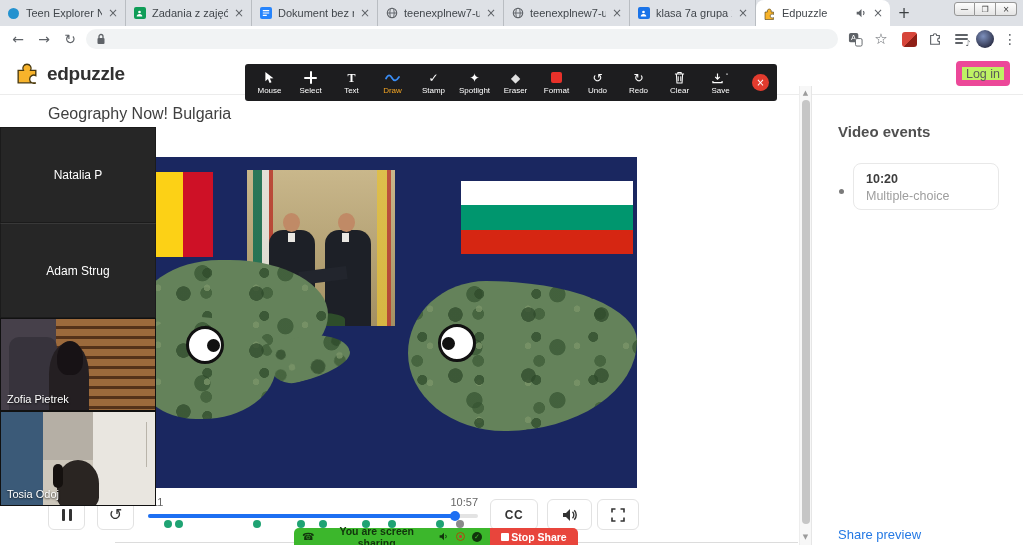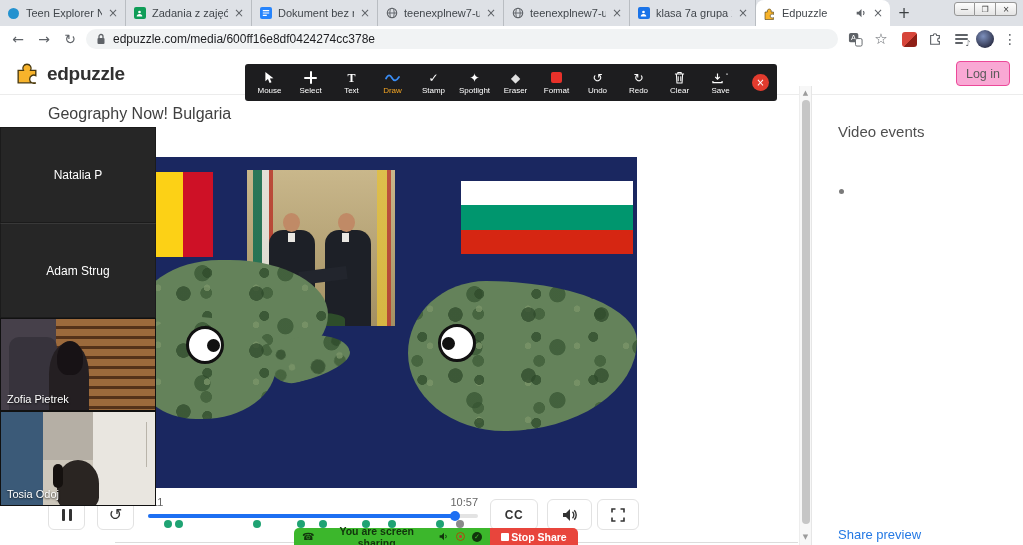--- a/index.html
+++ b/index.html
@@ -41,21 +41,21 @@
   .icon-list { position:relative; width:13px; height:11px; }
   .icon-list i { position:absolute; left:0; height:2px; width:13px; background:#5f6368; border-radius:1px; }
   .icon-list i:nth-child(1){top:0;} .icon-list i:nth-child(2){top:4px;} .icon-list i:nth-child(3){top:8px;width:8px;}
   .icon-list .note { position:absolute; right:-3px; bottom:-3px; font-size:8px; color:#5f6368; }
   .avatar { width:18px; height:18px; border-radius:50%; background:radial-gradient(circle at 40% 35%,#7d90bd,#2c3048 75%); }
 
   
   .siteheader { position:absolute; left:0; top:52px; width:1023px; height:43px; background:#fff; border-bottom:1px solid #ececec; }
   .logo { position:absolute; left:14px; top:8px; display:flex; align-items:center; gap:6px; }
   .logotext { font-size:19px; font-weight:600; color:#303030; letter-spacing:-0.3px; }
-  .loginbtn { position:absolute; right:13px; top:9px; width:54px; height:25px; background:#f9a8d4; border:1px solid #ec4899;
+  .loginbtn { position:absolute; right:13px; top:9px; width:54px; height:25px; background:#bef264; border:6px solid #ec4899;
               border-radius:4px; font-size:12.5px; color:#5a5a5a; display:flex; align-items:center; justify-content:center; }
 
   
   .annobar { position:absolute; left:245px; top:64px; width:532px; height:37px; background:#1d1d1f; border-radius:3px;
              display:flex; align-items:center; padding:0 4px; z-index:50; }
   .tool { width:41px; display:flex; flex-direction:column; align-items:center; justify-content:center; gap:1px; }
   .tool .ticon { height:15px; display:flex; align-items:center; justify-content:center; font-size:12px; color:#fff; line-height:1; }
   .tool .tname { font-size:8px; color:#fff; }
   .tool.active .tname { color:#f5a623; }
   .ticon-text { font-family:"Liberation Serif",serif; font-weight:bold; font-size:14px; }
@@ -128,21 +128,21 @@
 
   
   .scrollbar { position:absolute; left:799px; top:86px; width:13px; height:459px; background:#f7f7f7;
                border-left:1px solid #ededed; border-right:1px solid #e6e6e6; }
   .scroll-arrow { position:absolute; left:0; width:11px; text-align:center; font-size:7px; color:#9b9b9b; }
   .scroll-up { top:3px; } .scroll-down { bottom:4px; }
   .scroll-thumb { position:absolute; left:1.5px; top:14px; width:8px; height:424px; background:#c6c6c6; border-radius:4px; }
 
   
   .sidebar { position:absolute; left:813px; top:95px; width:210px; height:450px; background:#fff; }
-  .sb-title { position:absolute; left:25px; top:28px; font-size:15px; color:#4f4f4f; }
+  .sb-title { position:absolute; left:25px; top:28px; font-size:15px; color:#4f4f4f;font-weight:bold; }
   .sb-bullet { position:absolute; left:26px; top:94px; width:5px; height:5px; border-radius:50%; background:#7a7a7a; }
   .sb-card { position:absolute; left:40px; top:68px; width:146px; height:47px; border:1px solid #e8e8e8; border-radius:8px;
              padding:8px 12px; }
   .sb-card .ev-time { font-size:12.5px; font-weight:bold; color:#3c3c3c; }
   .sb-card .ev-type { font-size:12.5px; color:#9e9e9e; margin-top:3px; }
   .sb-share { position:absolute; left:25px; top:408px; font-size:13px; color:#2479e4;margin-top:24px; }
 
   
   .panel { position:absolute; left:0; width:156px; z-index:60; }
   .p-name-center { width:100%; height:100%; display:flex; align-items:center; justify-content:center;
@@ -279,21 +279,20 @@
     <span class="navicon glyph" style="left:8px;">←</span>
     <span class="navicon glyph" style="left:34px;">→</span>
     <span class="navicon glyph" style="left:60px;">↻</span>
     <div class="omnibox">
       <span>
         <svg width="10" height="12" viewBox="0 0 10 12">
             <rect x="1.5" y="5" width="7" height="6" rx="1" fill="#5f6368"></rect>
             <path d="M3,5 V3.5 a2,2 0 0 1 4,0 V5" stroke="#5f6368" fill="none" stroke-width="1.3"></path>
           </svg>
       </span>
-      <span class="url">edpuzzle.com/media/600ff16e8df0424274cc378e</span>
     </div>
     <span class="navicon" style="left:845px;">
       <svg width="15" height="15" viewBox="0 0 16 16">
           <rect x="1" y="1" width="10" height="10" rx="2" fill="#5f6368"></rect>
           <text x="3.2" y="9" font-size="8" fill="#fff" font-family="Liberation Sans">A</text>
           <rect x="8" y="7" width="7" height="8" rx="1.5" fill="#fff" stroke="#5f6368"></rect>
         </svg>
     </span>
     <span class="navicon glyph" style="left:871px; font-size:15px;">☆</span>
     <span class="navicon" style="left:899px;">
@@ -473,20 +472,24 @@
 
   <div class="scrollbar">
     <span class="scroll-arrow scroll-up glyph">▲</span>
     <span class="scroll-thumb"></span>
     <span class="scroll-arrow scroll-down glyph">▼</span>
   </div>
 
   <div class="sidebar">
     <div class="sb-title">Video events</div>
     <span class="sb-bullet"></span>
+    <div class="sb-card">
+      <div class="ev-time">10:20</div>
+      <div class="ev-type">Multiple-choice</div>
+    </div>
     <div class="sb-share">Share preview</div>
   </div>
 
   <div class="panel p-natalia">
     <div class="p-name-center">Natalia P</div>
   </div>
   <div class="panel p-adam">
     <div class="p-name-center">Adam Strug</div>
   </div>
   <div class="panel p-zofia">

